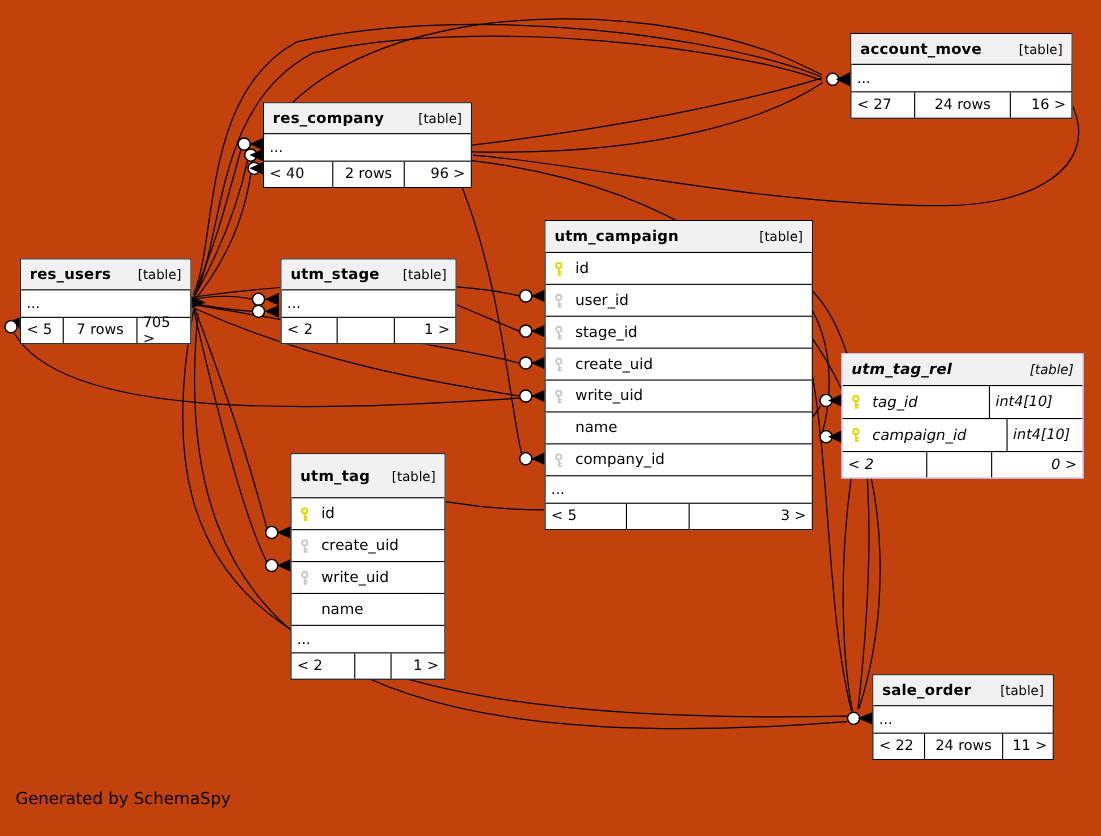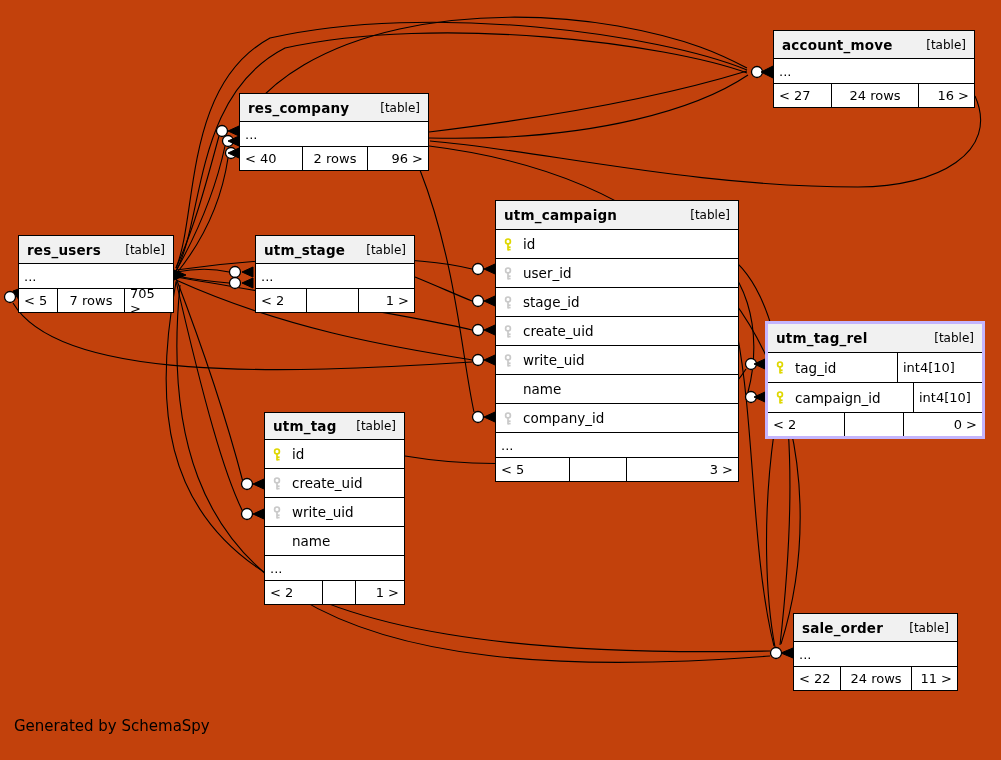--- a/index.html
+++ b/index.html
@@ -4,21 +4,21 @@
 <style>
   html,body{margin:0;padding:0;background:#fff;}
   #canvas{position:relative;width:1001px;height:760px;background:#c2410c;overflow:hidden;
           font-family:"DejaVu Sans","Liberation Sans",sans-serif;color:#000;}
   svg.lines{position:absolute;left:0;top:0;z-index:1;}
   svg.lines path{fill:none;stroke:#000;stroke-width:1.1;}
   svg.lines circle{fill:#fff;stroke:#000;stroke-width:1.3;}
   svg.lines polygon{fill:#000;stroke:#000;}
 
   .tbl{position:absolute;background:#fff;border:1px solid #000;box-sizing:border-box;z-index:2;font-size:13px;}
-  .tbl.focus{border:3px solid #c4b5fd;}
+  .tbl.focus{border:1px solid #c4b5fd;font-style:italic;}
   .tbl-h{display:flex;align-items:center;background:#f1f1f1;border-bottom:1px solid #000;
          height:28px;padding:0 8px;box-sizing:border-box;}
   .ttl{font-weight:bold;font-size:13.5px;letter-spacing:.2px;}
   .sp{flex:1;}
   .tag{font-size:12px;}
   .rowc{display:flex;align-items:center;height:29px;padding:0 6px;border-bottom:1px solid #000;box-sizing:border-box;font-size:13.5px;}
   .rowc .keyi{width:12px;height:13px;margin-right:9px;flex:0 0 auto;}
   .rowc.nokey{padding-left:27px;}
   .typec{border-left:1px solid #000;align-self:stretch;display:flex;align-items:center;
          padding:0 5px;margin-left:auto;font-size:13px;}
@@ -278,21 +278,21 @@
       <span class="typec" style="width:58px">int4[10]</span>
     </div>
     <div class="ftr">
       <div class="fc" style="width:76px">&lt; 2</div>
       <div class="fc m" style="width:60px"></div>
       <div class="fc r" style="flex:1">0 &gt;</div>
     </div>
   </div>
 
   <div class="tbl" style="left:264px;top:412px;width:141px;">
-    <div class="tbl-h" style="height:27px">
+    <div class="tbl-h" style="height:40px">
       <span class="ttl">utm_tag</span>
       <span class="sp"></span>
       <span class="tag">[table]</span>
     </div>
     <div class="rowc">
       <svg class="keyi" viewBox="0 0 12 13">
           <g stroke="#dfd700" stroke-width="1.7" fill="none">
             <circle cx="6" cy="3.4" r="2.4"></circle>
             <line x1="6" y1="5.8" x2="6" y2="12.6"></line>
             <line x1="6" y1="9.2" x2="8.6" y2="9.2"></line>

